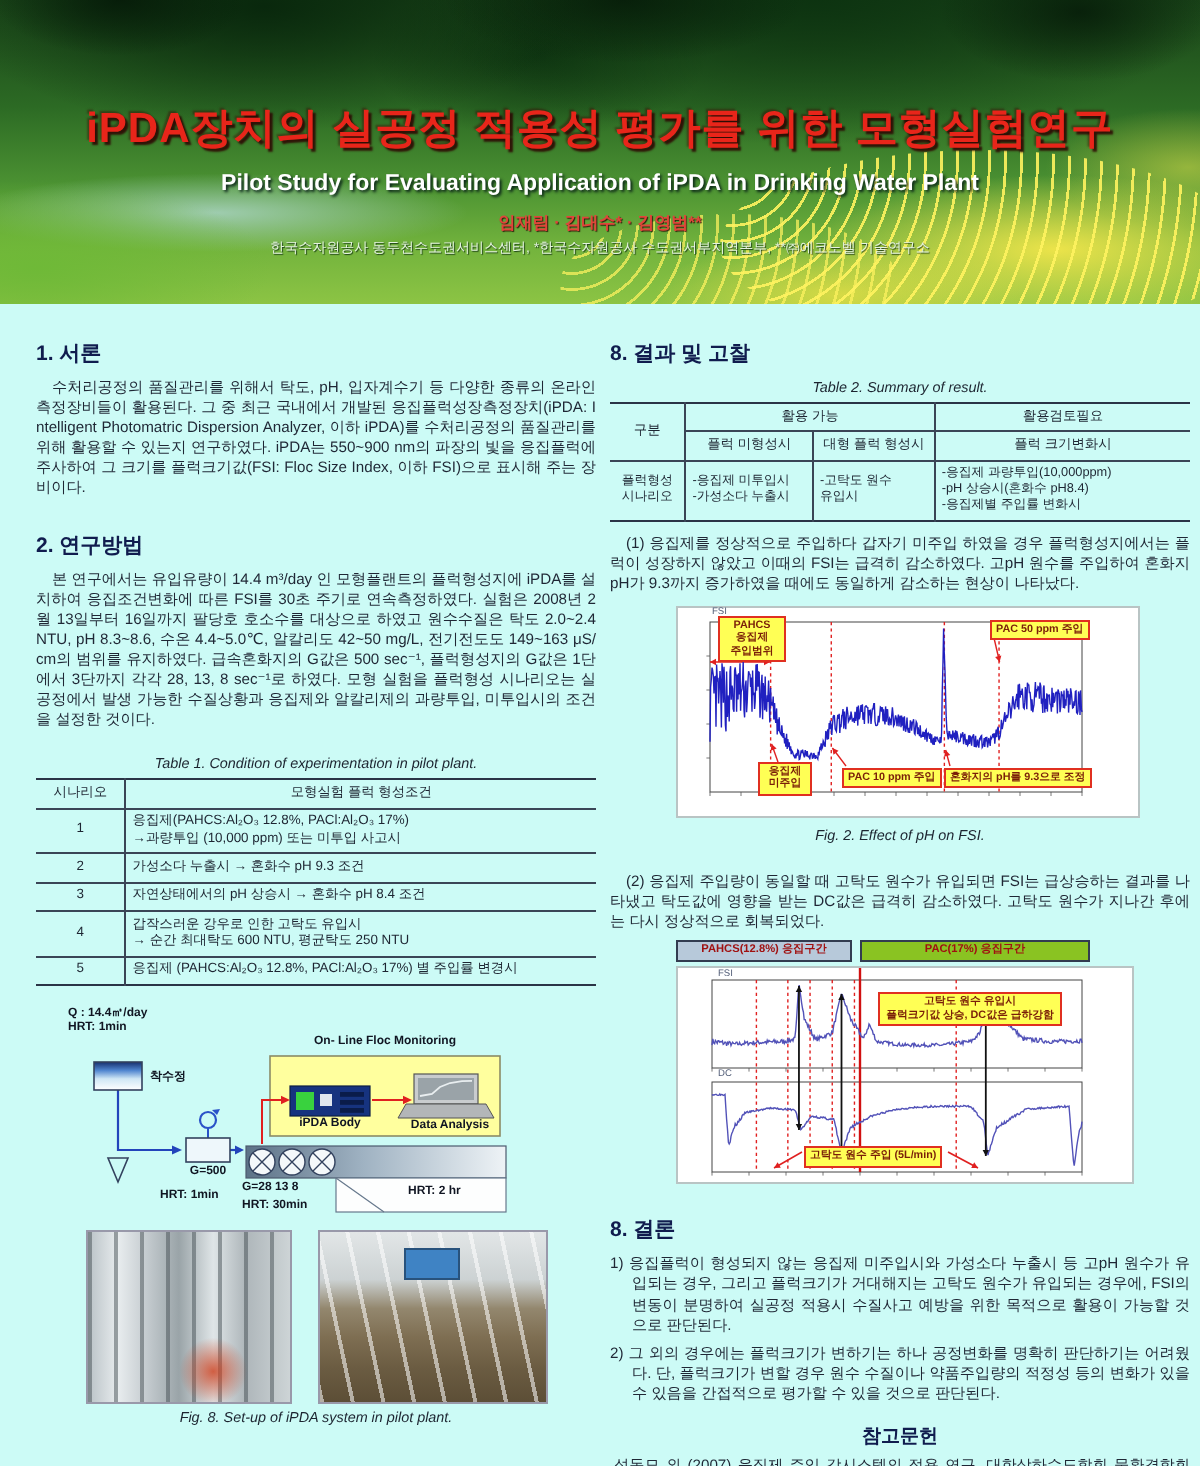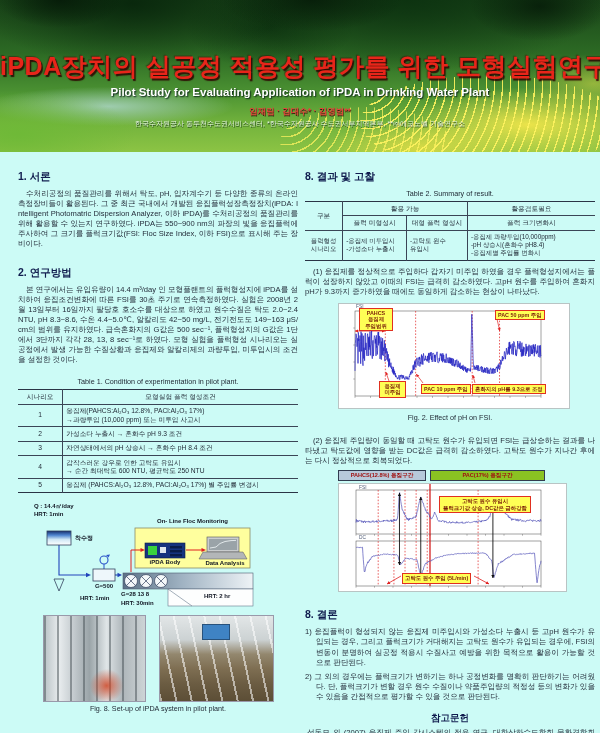--- a/index.html
+++ b/index.html
@@ -19,40 +19,40 @@
       linear-gradient(180deg,#1a4519 0%,#2c6a24 35%,#4d9433 62%,#74b43d 82%,#8cc444 100%);}
   .speck{position:absolute;border-radius:50%;
     background:repeating-radial-gradient(circle at 6px 5px, rgba(255,243,95,.9) 0 1.4px, rgba(0,0,0,0) 1.4px 8px);}
   .speck.s1{right:-20px;bottom:-18px;width:260px;height:95px;}
   .speck.s2{right:150px;bottom:-25px;width:170px;height:70px;opacity:.8;}
   .leafshadow{position:absolute;left:0;top:0;width:100%;height:60px;
     background:radial-gradient(ellipse 90px 40px at 10% 0%, rgba(5,25,8,.85), rgba(5,25,8,0) 70%),
                radial-gradient(ellipse 130px 45px at 52% 0%, rgba(5,25,8,.8), rgba(5,25,8,0) 70%),
                radial-gradient(ellipse 100px 50px at 90% 10%, rgba(5,25,8,.8), rgba(5,25,8,0) 70%);}
   .title-ko{position:absolute;top:50px;left:0;width:100%;text-align:center;margin:0;
-    font-size:25px;font-weight:bold;letter-spacing:.5px;color:#e8251a;white-space:nowrap;
+    font-size:21px;font-weight:bold;letter-spacing:.5px;color:#e8251a;white-space:nowrap;
     text-shadow:1.5px 1.5px 1px rgba(45,0,0,.85), -1px -1px 1px rgba(60,0,0,.4);}
   .title-en{position:absolute;top:86px;left:0;width:100%;text-align:center;margin:0;
     font-size:11.5px;font-weight:bold;color:#fff;text-shadow:1px 1px 1.5px rgba(0,20,20,.9);}
   .authors{position:absolute;top:106px;left:0;width:100%;text-align:center;
     font-size:8.5px;font-weight:bold;color:#e0453a;text-shadow:.5px .5px .5px rgba(30,0,0,.8);}
   .affil{position:absolute;top:119px;left:0;width:100%;text-align:center;
     font-size:7px;color:#e4f3df;text-shadow:.5px .5px .5px rgba(0,30,10,.8);}
   
   .content{position:absolute;top:152px;left:0;width:600px;height:581px;background:#ccfbf6;}
   .col{position:absolute;top:0;}
   .col.left{left:18px;width:280px;}
   .col.right{left:305px;width:290px;}
   .h{font-size:10.5px;font-weight:bold;color:#101c4e;margin:16px 0 5px 0;}
   .h.first{margin-top:18px;}
   .p{font-size:7.6px;line-height:1.33;color:#1f2735;text-align:justify;word-break:break-all;
      text-indent:8px;margin:2px 0;}
   .ci{font-size:7.6px;line-height:1.33;color:#1f2735;text-align:justify;word-break:break-all;
      margin:4px 0;padding-left:11px;text-indent:-11px;}
-  .cap{font-size:7.2px;color:#1c2430;text-align:center;margin:4px 0 3px;}
+  .cap{font-size:7.2px;color:#1c2430;text-align:center;margin:4px 0 3px;font-style:italic;}
   .refh{font-size:9.5px;font-weight:bold;color:#101c4e;text-align:center;margin:10px 0 3px;}
   
   table.t{border-collapse:collapse;width:100%;font-size:6.7px;color:#1d2532;
      border-top:1.5px solid #2a3446;border-bottom:1.5px solid #2a3446;}
   table.t th, table.t td{padding:2.5px 3px;vertical-align:middle;white-space:pre-line;line-height:1.25;}
   table.t1 th{border-bottom:1px solid #3a4556;text-align:center;font-weight:normal;}
   table.t1 td{border-bottom:1px solid #3a4556;}
   table.t1 tr:last-child td{border-bottom:none;}
   table.t1 td:first-child, table.t1 th:first-child{border-right:1px solid #3a4556;text-align:center;width:16%;}
   table.t2 th, table.t2 td{border:1px solid #3a4556;}

